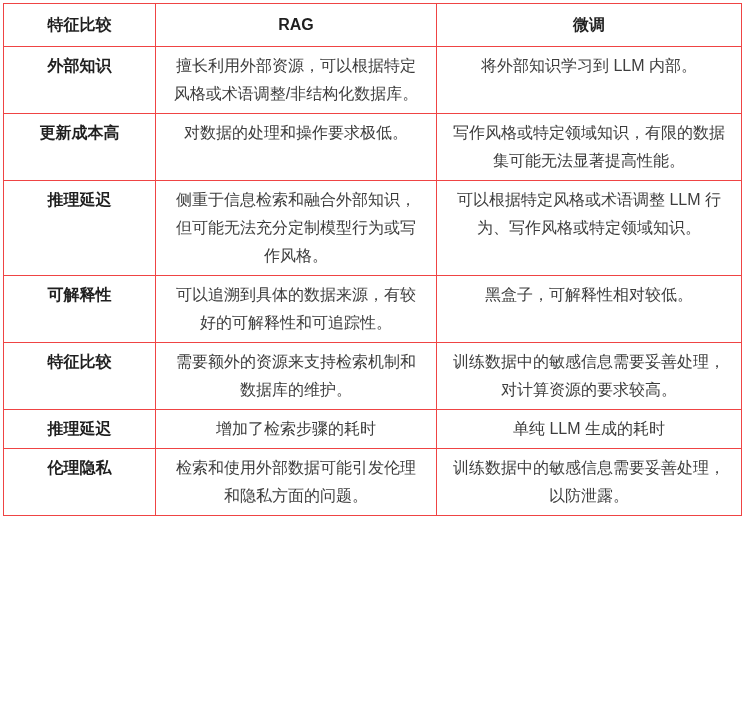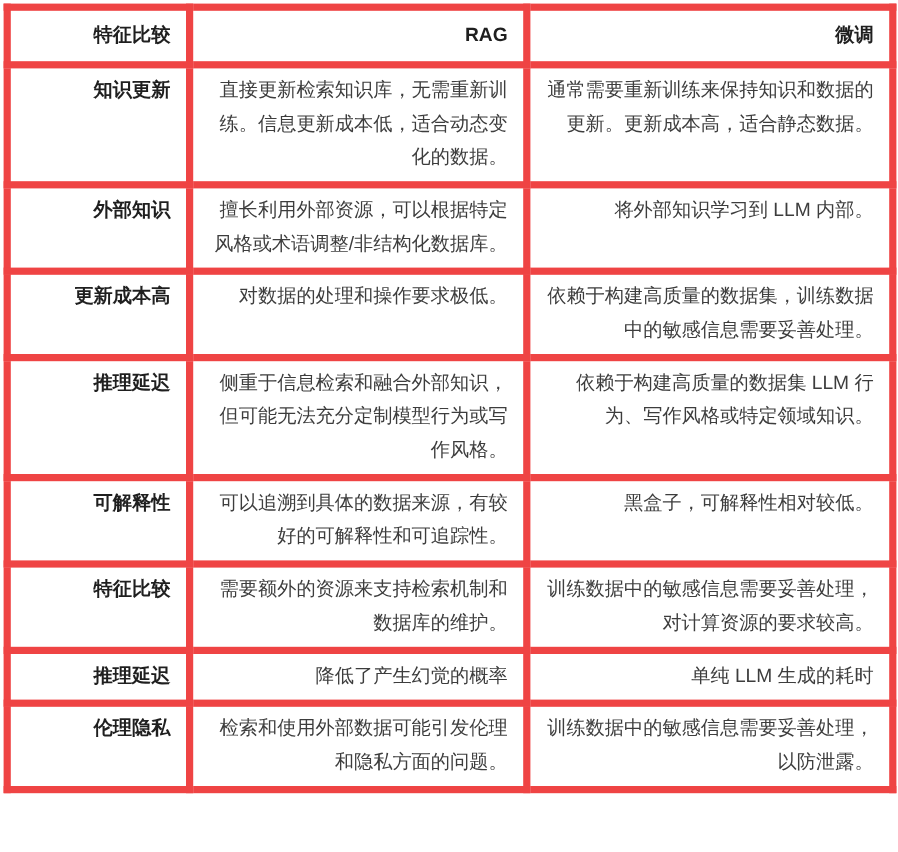--- a/index.html
+++ b/index.html
@@ -18,25 +18,25 @@
     border-collapse: collapse;
     table-layout: fixed;
     width: 738px;
     margin: 3px 0 0 3px;
     background: #ffffff;
   }
   col.c-feature  { width: 152px; }
   col.c-rag      { width: 281px; }
   col.c-finetune { width: 305px; }
   th, td {
-    border: 6px solid #ef4444;
+    border: 1px solid #ef4444;
     padding: 5px 13px 5px 13px;
     font-size: 16px;
     line-height: 28px;
-    text-align: right;
+    text-align: center;
     vertical-align: top;
     word-break: break-all;
     overflow-wrap: break-word;
   }
   th {
     font-weight: bold;
     color: #1f1f1f;
     padding-top: 7px;
     padding-bottom: 7px;
   }
@@ -60,52 +60,47 @@
   </colgroup>
   <thead>
     <tr>
       <th>特征比较</th>
       <th>RAG</th>
       <th>微调</th>
     </tr>
   </thead>
   <tbody>
     <tr>
-      <td class="feature-cell">知识更新</td>
-      <td class="body-cell">直接更新检索知识库，无需重新训练。信息更新成本低，适合动态变化的数据。</td>
-      <td class="body-cell">通常需要重新训练来保持知识和数据的更新。更新成本高，适合静态数据。</td>
-    </tr>
-    <tr>
       <td class="feature-cell">外部知识</td>
       <td class="body-cell">擅长利用外部资源，可以根据特定风格或术语调整/非结构化数据库。</td>
       <td class="body-cell">将外部知识学习到 LLM 内部。</td>
     </tr>
     <tr>
       <td class="feature-cell">更新成本高</td>
       <td class="body-cell">对数据的处理和操作要求极低。</td>
-      <td class="body-cell">依赖于构建高质量的数据集，训练数据中的敏感信息需要妥善处理。</td>
+      <td class="body-cell">写作风格或特定领域知识，有限的数据集可能无法显著提高性能。</td>
     </tr>
     <tr>
       <td class="feature-cell">推理延迟</td>
       <td class="body-cell">侧重于信息检索和融合外部知识，但可能无法充分定制模型行为或写作风格。</td>
-      <td class="body-cell">依赖于构建高质量的数据集 LLM 行为、写作风格或特定领域知识。</td>
+      <td class="body-cell">可以根据特定风格或术语调整 LLM 行为、写作风格或特定领域知识。</td>
     </tr>
     <tr>
       <td class="feature-cell">可解释性</td>
       <td class="body-cell">可以追溯到具体的数据来源，有较好的可解释性和可追踪性。</td>
       <td class="body-cell">黑盒子，可解释性相对较低。</td>
     </tr>
     <tr>
       <td class="feature-cell">特征比较</td>
       <td class="body-cell">需要额外的资源来支持检索机制和数据库的维护。</td>
       <td class="body-cell">训练数据中的敏感信息需要妥善处理，对计算资源的要求较高。</td>
     </tr>
     <tr>
       <td class="feature-cell">推理延迟</td>
-      <td class="body-cell">降低了产生幻觉的概率</td>
+      <td class="body-cell">增加了检索步骤的耗时</td>
       <td class="body-cell">单纯 LLM 生成的耗时</td>
     </tr>
     <tr>
       <td class="feature-cell">伦理隐私</td>
       <td class="body-cell">检索和使用外部数据可能引发伦理和隐私方面的问题。</td>
       <td class="body-cell">训练数据中的敏感信息需要妥善处理，以防泄露。</td>
     </tr>
   </tbody>
 </table>
 

